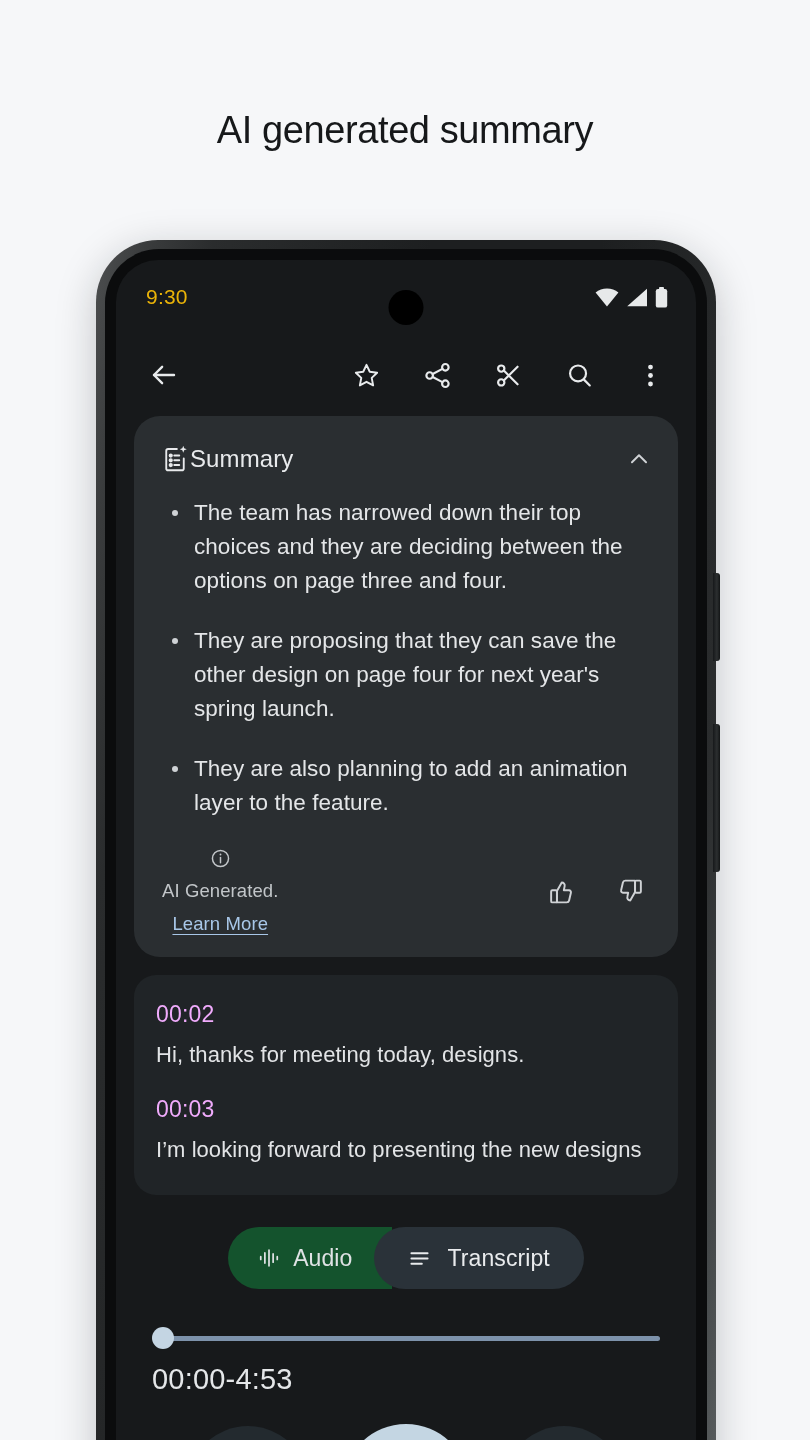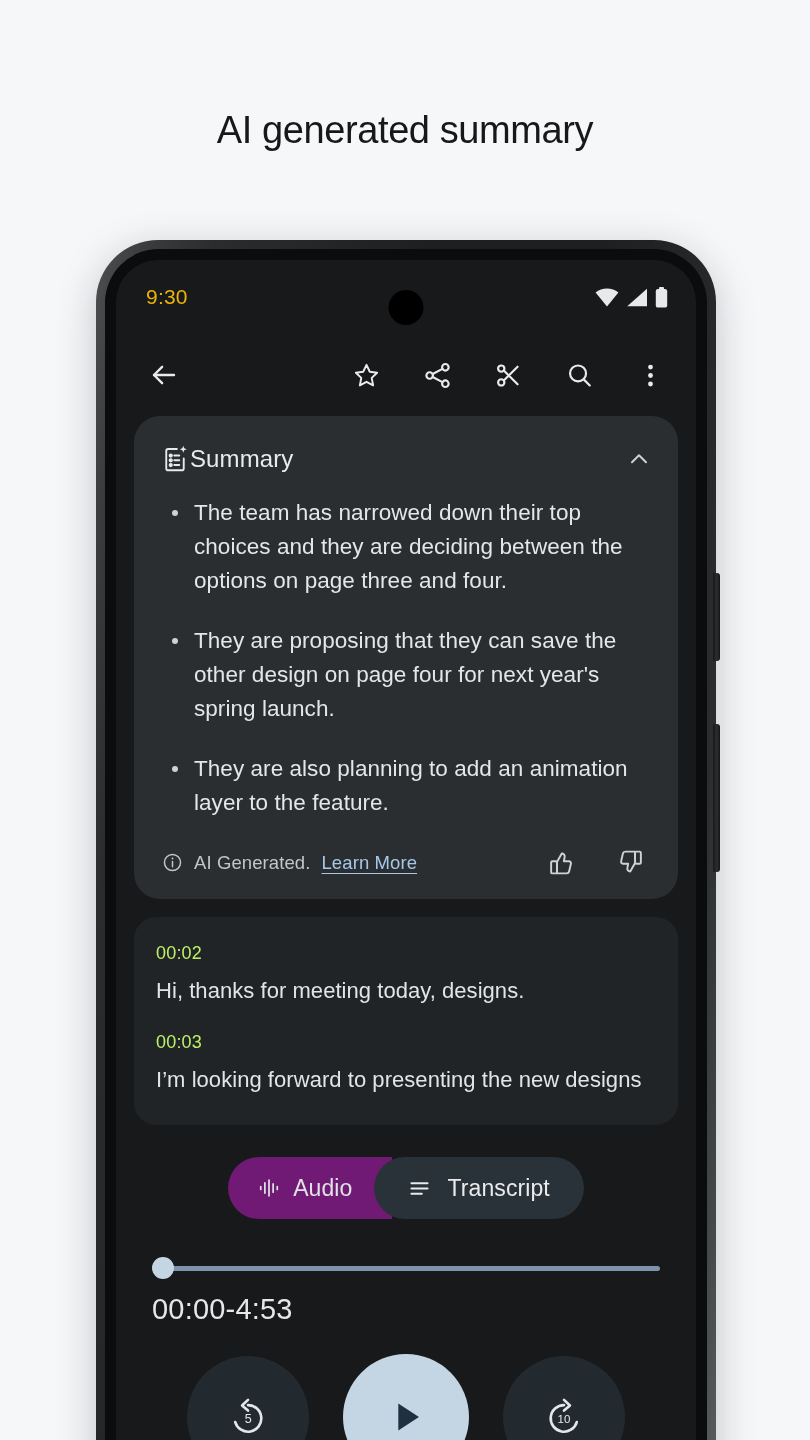--- a/index.html
+++ b/index.html
@@ -190,20 +190,21 @@
     margin-top: 28px;
     padding: 0 4px 4px 4px;
   }
   .ai-note {
     display: flex;
     align-items: center;
     gap: 11px;
     font-size: 18.5px;
     color: #c2c6c9;
     letter-spacing: 0.1px;
+    flex-direction: column;
   }
   .learn-more {
     color: #a8c7e8;
     text-decoration: underline;
     text-underline-offset: 4px;
     cursor: pointer;
   }
   .ai-feedback {
     margin-left: auto;
     display: flex;
@@ -212,22 +213,22 @@
     padding-right: 6px;
   }
 
   
   .transcript-card {
     background: #202427;
     border-radius: 22px;
     padding: 26px 22px 30px 22px;
   }
   .tr-time {
-    font-size: 18px;
-    color: #bef264;
+    font-size: 23px;
+    color: #f0abfc;
     letter-spacing: 0.2px;
     margin-bottom: 11px;
   }
   .tr-text {
     font-size: 22px;
     color: #e2e4e6;
     line-height: 31px;
     letter-spacing: 0.05px;
     margin-bottom: 26px;
     white-space: nowrap;
@@ -245,21 +246,21 @@
     align-items: center;
     justify-content: center;
     gap: 13px;
     height: 62px;
     padding: 0 30px;
     font-size: 23px;
     letter-spacing: 0.1px;
     cursor: pointer;
   }
   .seg-audio {
-    background: #701a75;
+    background: #14532d;
     color: #dfe2e4;
     border-radius: 32px 0 0 32px;
     padding-right: 40px;
     margin-right: -18px;
   }
   .seg-transcript {
     background: #2a3239;
     color: #e9ebed;
     border-radius: 32px;
     position: relative;

